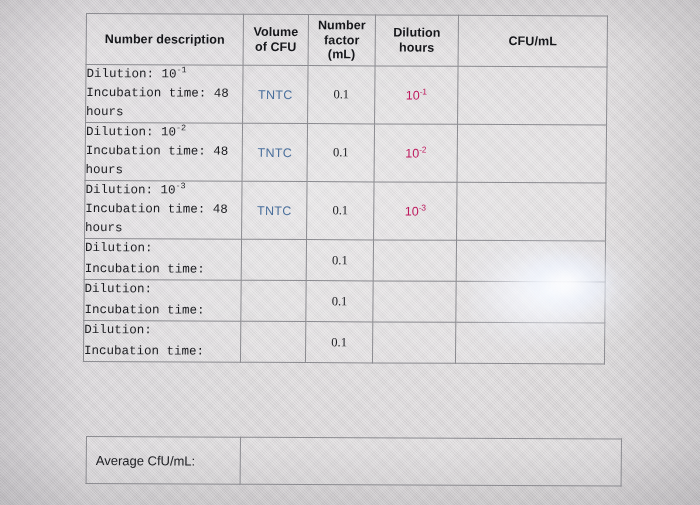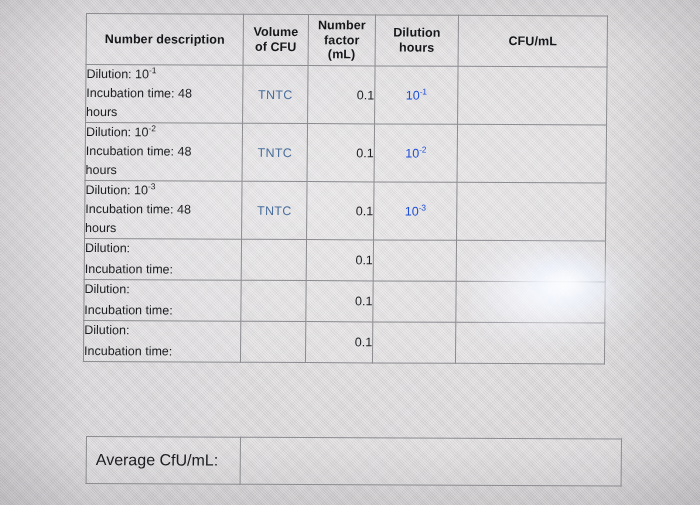--- a/index.html
+++ b/index.html
@@ -107,40 +107,42 @@
   .col-vol    { width: 67px;  }
   .col-dil    { width: 83px;  }
   .col-result { width: 149px; }
 
   td.desc {
     padding: 4px 0 5px 6px;
     font-size: 12.5px;
     color: #1b1c20;
     line-height: 1.52;
     text-align: left;
+    font-family: Liberation Mono, monospace;
   }
   td.desc .line { display: block; white-space: nowrap; }
   td.desc .line.blank-gap { height: 2px; }
 
   td.cfu {
     text-align: center;
     font-size: 12.5px;
     color: #4a6f9c;
     letter-spacing: 0.3px;
     border-radius: 27px;
   }
   td.vol {
-    text-align: right;
+    text-align: center;
     font-size: 12.5px;
     color: #1b1c20;
+    font-family: Liberation Serif, serif;
   }
   td.dil {
     text-align: center;
     font-size: 12.5px;
-    color: #1d4ed8;
+    color: #be185d;
     padding-right: 22px;
     margin-top: 30px;
   }
   td.result { background: rgba(255,255,255,0.06); }
 
   sup.exp {
     font-size: 8.5px;
     vertical-align: super;
     line-height: 0;
     letter-spacing: -0.2px;
@@ -160,21 +162,21 @@
     width: 521px;
     table-layout: fixed;
   }
   table.avgtable td {
     border: 1px solid #8b8b90;
     height: 44px;
     background: rgba(255,255,255,0.10);
   }
   td.avg-label {
     width: 143px;
-    font-size: 16px;
+    font-size: 13px;
     color: #1b1c20;
     padding-left: 9px;
     text-align: left;
   }
   td.avg-value { width: 378px; }
 </style>
 </head>
 <body>
 
 <div id="paper-bg"></div>

